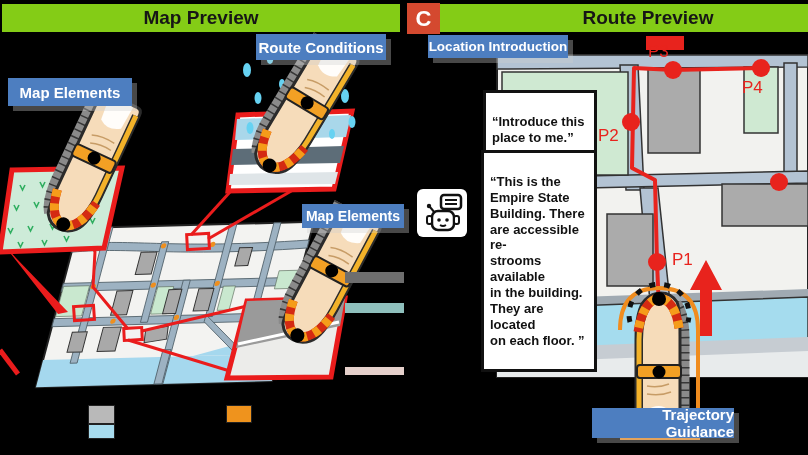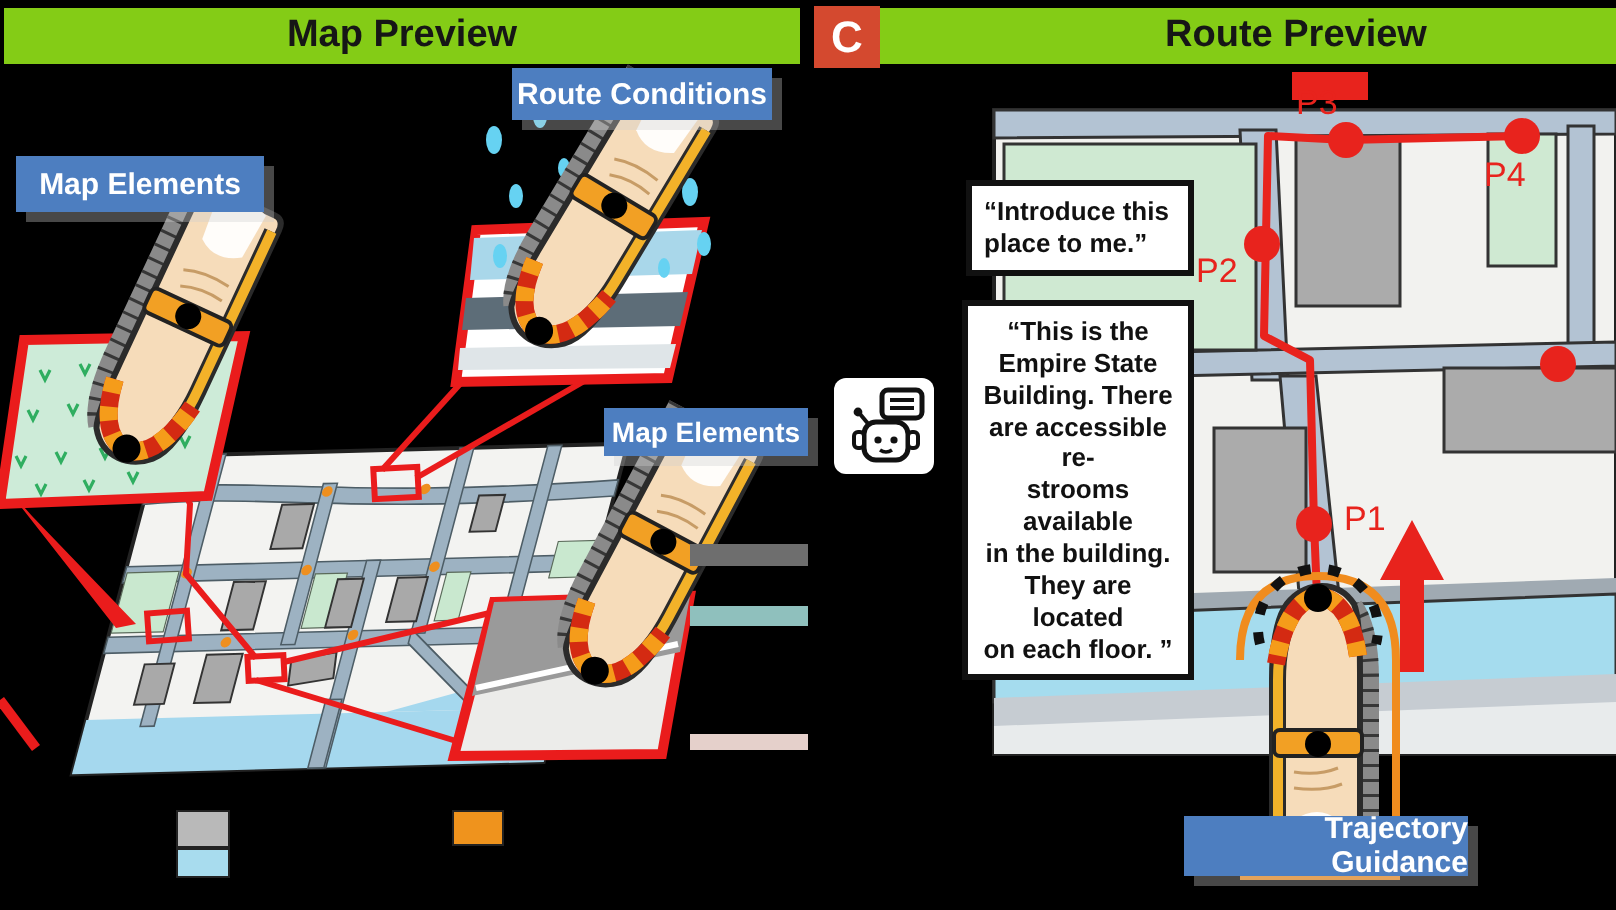--- a/index.html
+++ b/index.html
@@ -7,21 +7,21 @@
          font-family:"Liberation Sans",sans-serif;}
   .a{position:absolute;}
   .hdr{background:#84cc16;color:#161616;font-weight:bold;font-size:19px;
        display:flex;align-items:center;justify-content:center;}
   .cbox{background:#d4492f;color:#fff;font-weight:bold;font-size:22px;
         display:flex;align-items:center;justify-content:center;}
   .badge{background:#4d7ec0;color:#fff;font-weight:bold;text-align:right;
          display:flex;align-items:center;justify-content:center;
          box-shadow:5px 5px 0 rgba(205,205,205,0.35);}
   .bubble{background:#fff;border:3px solid #111;color:#111;font-weight:bold;
-          font-size:13px;line-height:1.22;padding:5px 6px;white-space:pre-line;}
+          font-size:13px;line-height:1.22;padding:21px 6px;white-space:pre-line;}
   .plabel{color:#e8231d;font-weight:normal;font-size:17px;}
   .swatch{border:1px solid #222;}
   svg{display:block;}
 </style>
 </head>
 <body>
 
 <div class="stage">
 
   <svg class="a" style="left:0;top:0;" width="808" height="455" viewBox="0 0 808 455">
@@ -211,27 +211,28 @@
   <div class="a cbox" style="left:407px;top:3px;width:33px;height:31px;">C</div>
 
   <div class="a hdr" style="left:440px;top:4px;width:416px;height:28px;">Route Preview</div>
 
   <div class="a badge" style="left:8px;top:78px;width:124px;height:28px;font-size:15px;">Map Elements</div>
 
   <div class="a badge" style="left:256px;top:34px;width:130px;height:26px;font-size:15px;">Route Conditions</div>
 
   <div class="a badge" style="left:302px;top:204px;width:102px;height:24px;font-size:14px;">Map Elements</div>
 
+  <div class="a badge" style="left:428px;top:35px;width:140px;height:23px;font-size:13.5px;">Location Introduction</div>
 
   <div class="a badge" style="left:592px;top:408px;width:142px;height:30px;font-size:15px;">Trajectory Guidance</div>
 
   <div class="a bubble" style="left:483px;top:90px;width:96px;">“Introduce this
 place to me.”</div>
 
-  <div class="a bubble" style="left:481px;top:150px;width:98px;text-align:center;">“This is the
+  <div class="a bubble" style="left:481px;top:150px;width:98px;">“This is the
 Empire State
 Building. There
 are accessible re-
 strooms available
 in the building.
 They are located
 on each floor. ”</div>
 
   <div class="a" style="left:417px;top:189px;width:50px;height:48px;background:#fff;border-radius:6px;">
     <svg width="50" height="48" viewBox="0 0 50 48">

